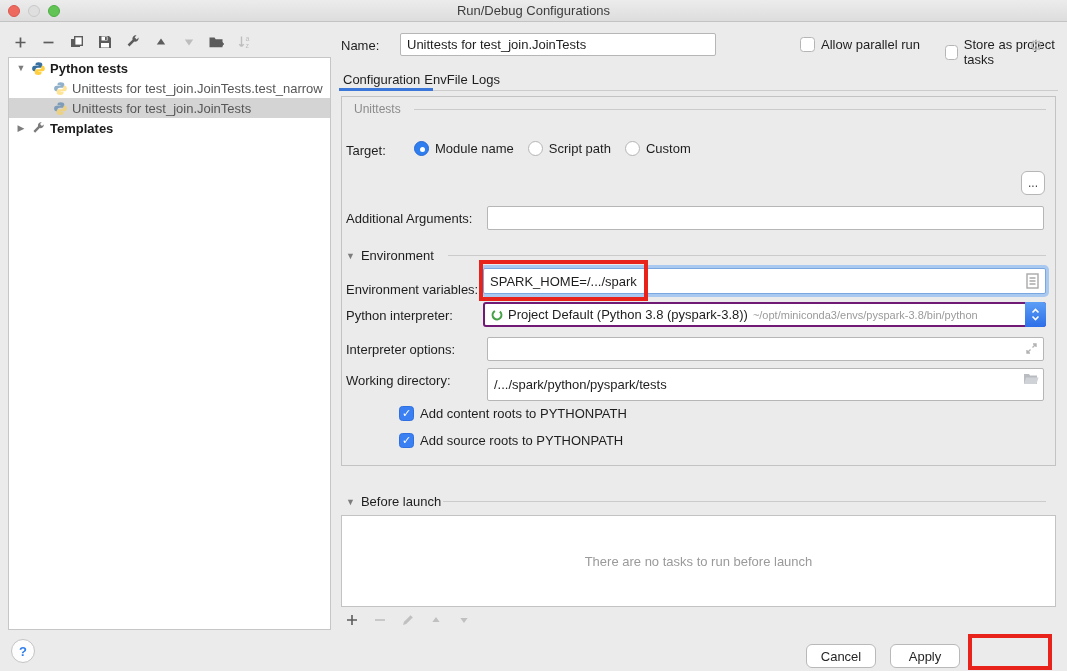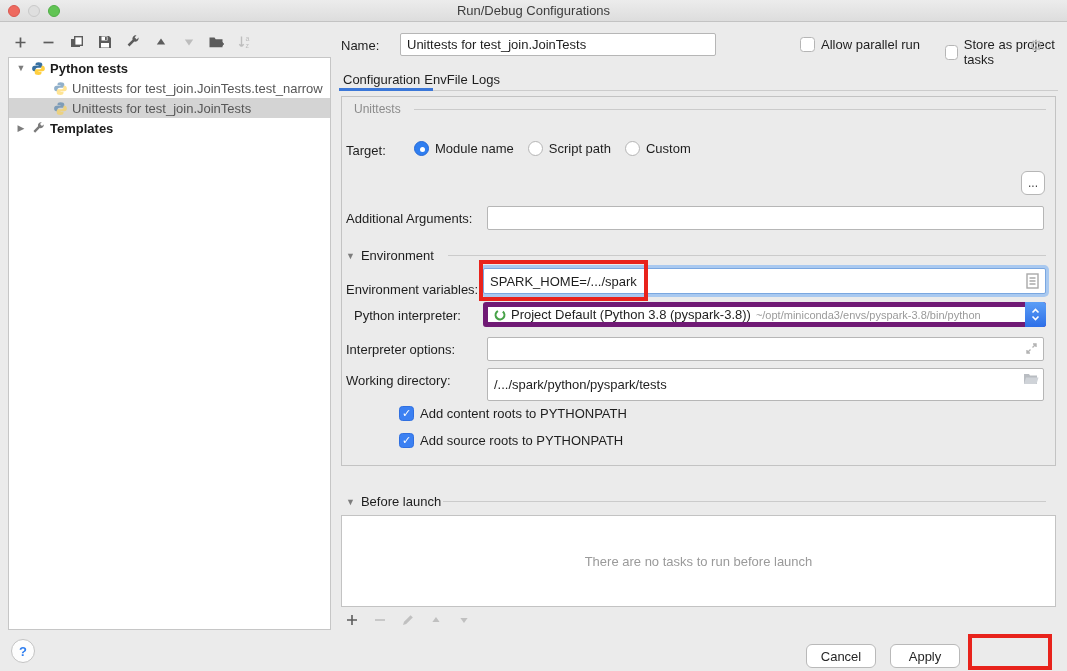--- a/index.html
+++ b/index.html
@@ -64,21 +64,21 @@
 
   .sec-header { position:absolute; display:flex; align-items:center; gap:6px; font-size:13px; color:#1e1e1e; }
   .sec-header .twisty { font-size:9px; color:#7d7d7d; }
 
   
   .focus-ring { box-shadow:0 0 0 3px #a9c9f0; border-color:#7aa7e0 !important; }
   .field-icon { position:absolute; }
 
   
   .combo { position:absolute; left:483px; top:302px; width:563px; height:25px; background:#fff;
-    border:5px solid #701a75; border-radius:3px; display:flex; align-items:center; padding-left:6px; overflow:hidden; }
+    border:2px solid #701a75; border-radius:3px; display:flex; align-items:center; padding-left:6px; overflow:hidden; }
   .combo .main-txt { font-size:13px; color:#1e1e1e; white-space:nowrap; }
   .combo .path-txt { font-size:11px; color:#9a9a9a; margin-left:5px; white-space:nowrap; }
   .conda-ring { width:12px; height:12px; margin-right:5px; flex:0 0 12px; }
   .stepper { position:absolute; left:1025px; top:302px; width:21px; height:25px;
     background:linear-gradient(#5b9ef6,#2d6fe8); border-radius:0 3px 3px 0; display:flex; align-items:center; justify-content:center; }
 
   
   .bl-box { position:absolute; left:341px; top:515px; width:715px; height:92px; background:#fff; border:1px solid #c3c3c3;
     display:flex; align-items:center; justify-content:center; }
   .bl-box .empty { font-size:13px; color:#9a9a9a; }
@@ -261,21 +261,21 @@
 
   <span class="lbl" style="left:346px; top:274px;margin-top:8px;">Environment variables:</span>
   <input class="field focus-ring" style="left: 483px; top: 268px; width: 563px; height: 26px;" value="SPARK_HOME=/.../spark">
   <span class="field-icon" style="left:1026px; top:273px;">
     <svg width="13" height="16" viewBox="0 0 13 16">
         <rect x="1" y="1" width="11" height="14" fill="#fff" stroke="#a9a9a9" stroke-width="1.4"></rect>
         <path d="M3.5 5h6M3.5 8h6M3.5 11h6" stroke="#a9a9a9" stroke-width="1.3"></path>
       </svg>
   </span>
 
-  <span class="lbl" style="left:346px; top:308px;margin-left:8px;">Python interpreter:</span>
+  <span class="lbl" style="left:346px; top:308px;">Python interpreter:</span>
   <div class="combo">
     <span class="conda-ring">
       <svg width="12" height="12" viewBox="0 0 12 12">
           <circle cx="6" cy="6" r="4.4" fill="none" stroke="#46a147" stroke-width="2.1" stroke-dasharray="22 6" transform="rotate(-50 6 6)"></circle>
         </svg>
     </span>
     <span class="main-txt">Project Default (Python 3.8 (pyspark-3.8))</span>
     <span class="path-txt">~/opt/miniconda3/envs/pyspark-3.8/bin/python</span>
   </div>
   <div class="stepper">

